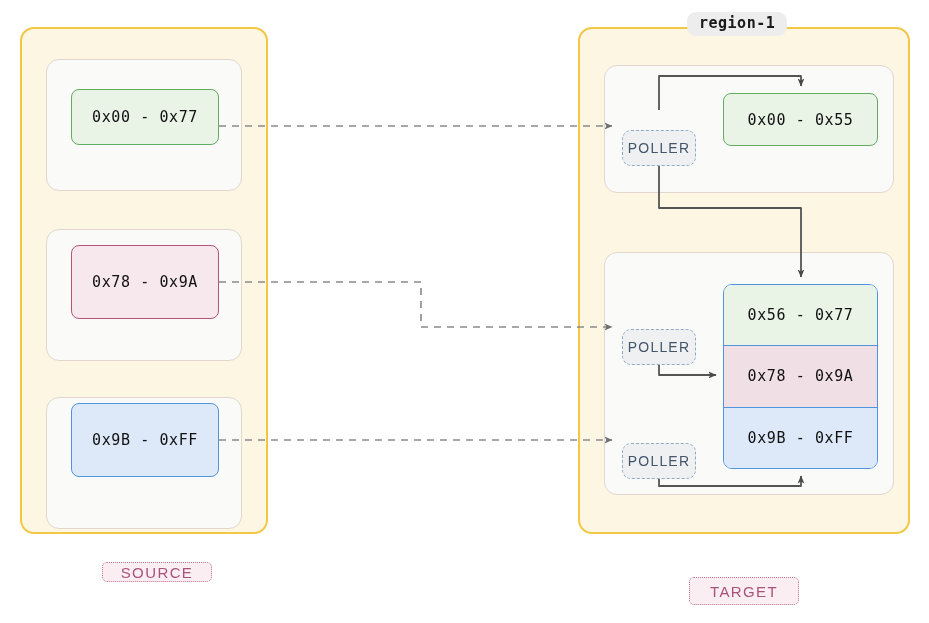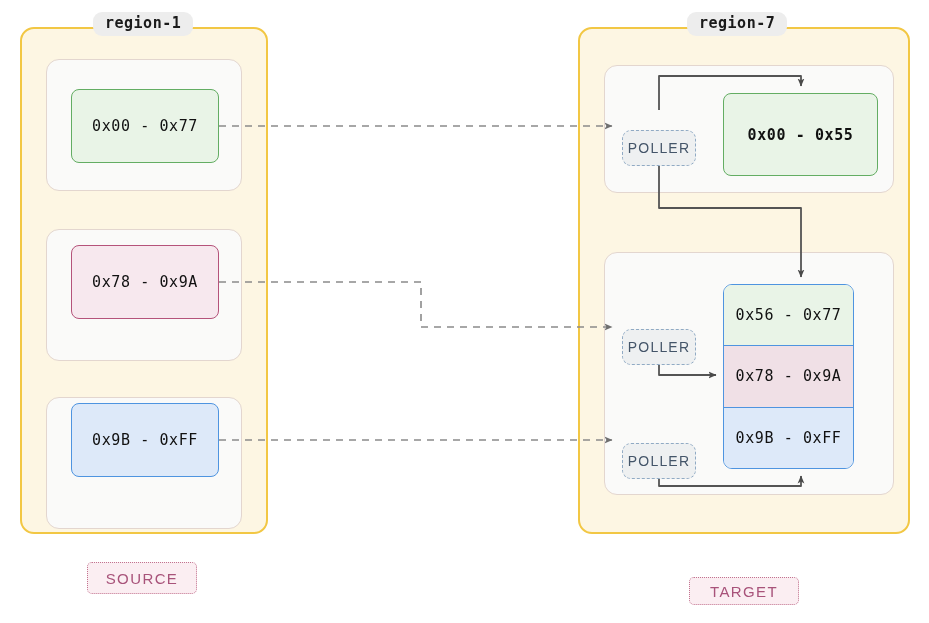--- a/index.html
+++ b/index.html
@@ -138,43 +138,42 @@
     pointer-events: none;
     z-index: 4;
   }
 </style>
 </head>
 <body>
 
 <div id="stage">
 
   <div class="region" style="left:20px; top:27px; width:248px; height:507px;"></div>
-  <div class="region-label" style="left:93px; top:12px;">region-1</div>
 
   <div class="container" style="left:46px; top:59px; width:196px; height:132px;"></div>
-  <div class="block green" style="left:71px; top:89px; width:148px; height:74px;">0x00 - 0x77</div>
+  <div class="block green" style="left:71px; top:89px; width:148px; height:56px;">0x00 - 0x77</div>
 
   <div class="container" style="left:46px; top:229px; width:196px; height:132px;"></div>
   <div class="block pink" style="left:71px; top:245px; width:148px; height:74px;">0x78 - 0x9A</div>
 
   <div class="container" style="left:46px; top:397px; width:196px; height:132px;"></div>
   <div class="block blue" style="left:71px; top:403px; width:148px; height:74px;">0x9B - 0xFF</div>
 
   <div class="region" style="left:578px; top:27px; width:332px; height:507px;"></div>
-  <div class="region-label" style="left:687px; top:12px;">region-7</div>
+  <div class="region-label" style="left:687px; top:12px;">region-1</div>
 
   <div class="container" style="left:604px; top:65px; width:290px; height:128px;"></div>
   <div class="poller" style="left:622px; top:110px; width:74px; height:36px;">POLLER</div>
-  <div class="block green" style="left:723px; top:93px; width:155px; height:83px;font-weight:bold;">0x00 - 0x55</div>
+  <div class="block green" style="left:723px; top:93px; width:155px; height:53px;">0x00 - 0x55</div>
 
   <div class="container" style="left:604px; top:252px; width:290px; height:243px;"></div>
   <div class="poller" style="left:622px; top:309px; width:74px; height:36px;">POLLER</div>
   <div class="poller" style="left:622px; top:423px; width:74px; height:36px;">POLLER</div>
 
-  <div class="stack" style="left:723px; top:284px; width:131px; height:185px;">
+  <div class="stack" style="left:723px; top:284px; width:155px; height:185px;">
     <div class="stack-row s-green">0x56 - 0x77</div>
     <div class="stack-row s-pink">0x78 - 0x9A</div>
     <div class="stack-row s-blue">0x9B - 0xFF</div>
   </div>
 
   <svg class="edges" viewBox="0 0 929 623">
     <defs>
       <marker id="arrow-dash" markerWidth="9" markerHeight="9" refX="7.5" refY="4" orient="auto" markerUnits="userSpaceOnUse">
         <path d="M0,0.6 L8,4 L0,7.4 L1.9,4 Z" fill="#6f6f6f"></path>
       </marker>
@@ -191,16 +190,16 @@
 
     <path d="M659,110 L659,76 L801,76 L801,86" fill="none" stroke="#545454" stroke-width="1.8" stroke-linejoin="round" marker-end="url(#arrow-solid)"></path>
 
     <path d="M659,146 L659,208 L801,208 L801,277" fill="none" stroke="#545454" stroke-width="1.8" stroke-linejoin="round" marker-end="url(#arrow-solid)"></path>
 
     <path d="M659,345 L659,375 L716,375" fill="none" stroke="#545454" stroke-width="1.8" stroke-linejoin="round" marker-end="url(#arrow-solid)"></path>
 
     <path d="M659,459 L659,486 L801,486 L801,476" fill="none" stroke="#545454" stroke-width="1.8" stroke-linejoin="round" marker-end="url(#arrow-solid)"></path>
   </svg>
 
-  <div class="tag" style="left:87px; top:562px; width:110px; height:32px;">SOURCE</div>
+  <div class="tag" style="left:102px; top:562px; width:110px; height:20px;">SOURCE</div>
   <div class="tag" style="left:689px; top:562px; width:110px; height:28px;margin-top:15px;">TARGET</div>
 
 </div>
 
 </body></html>

